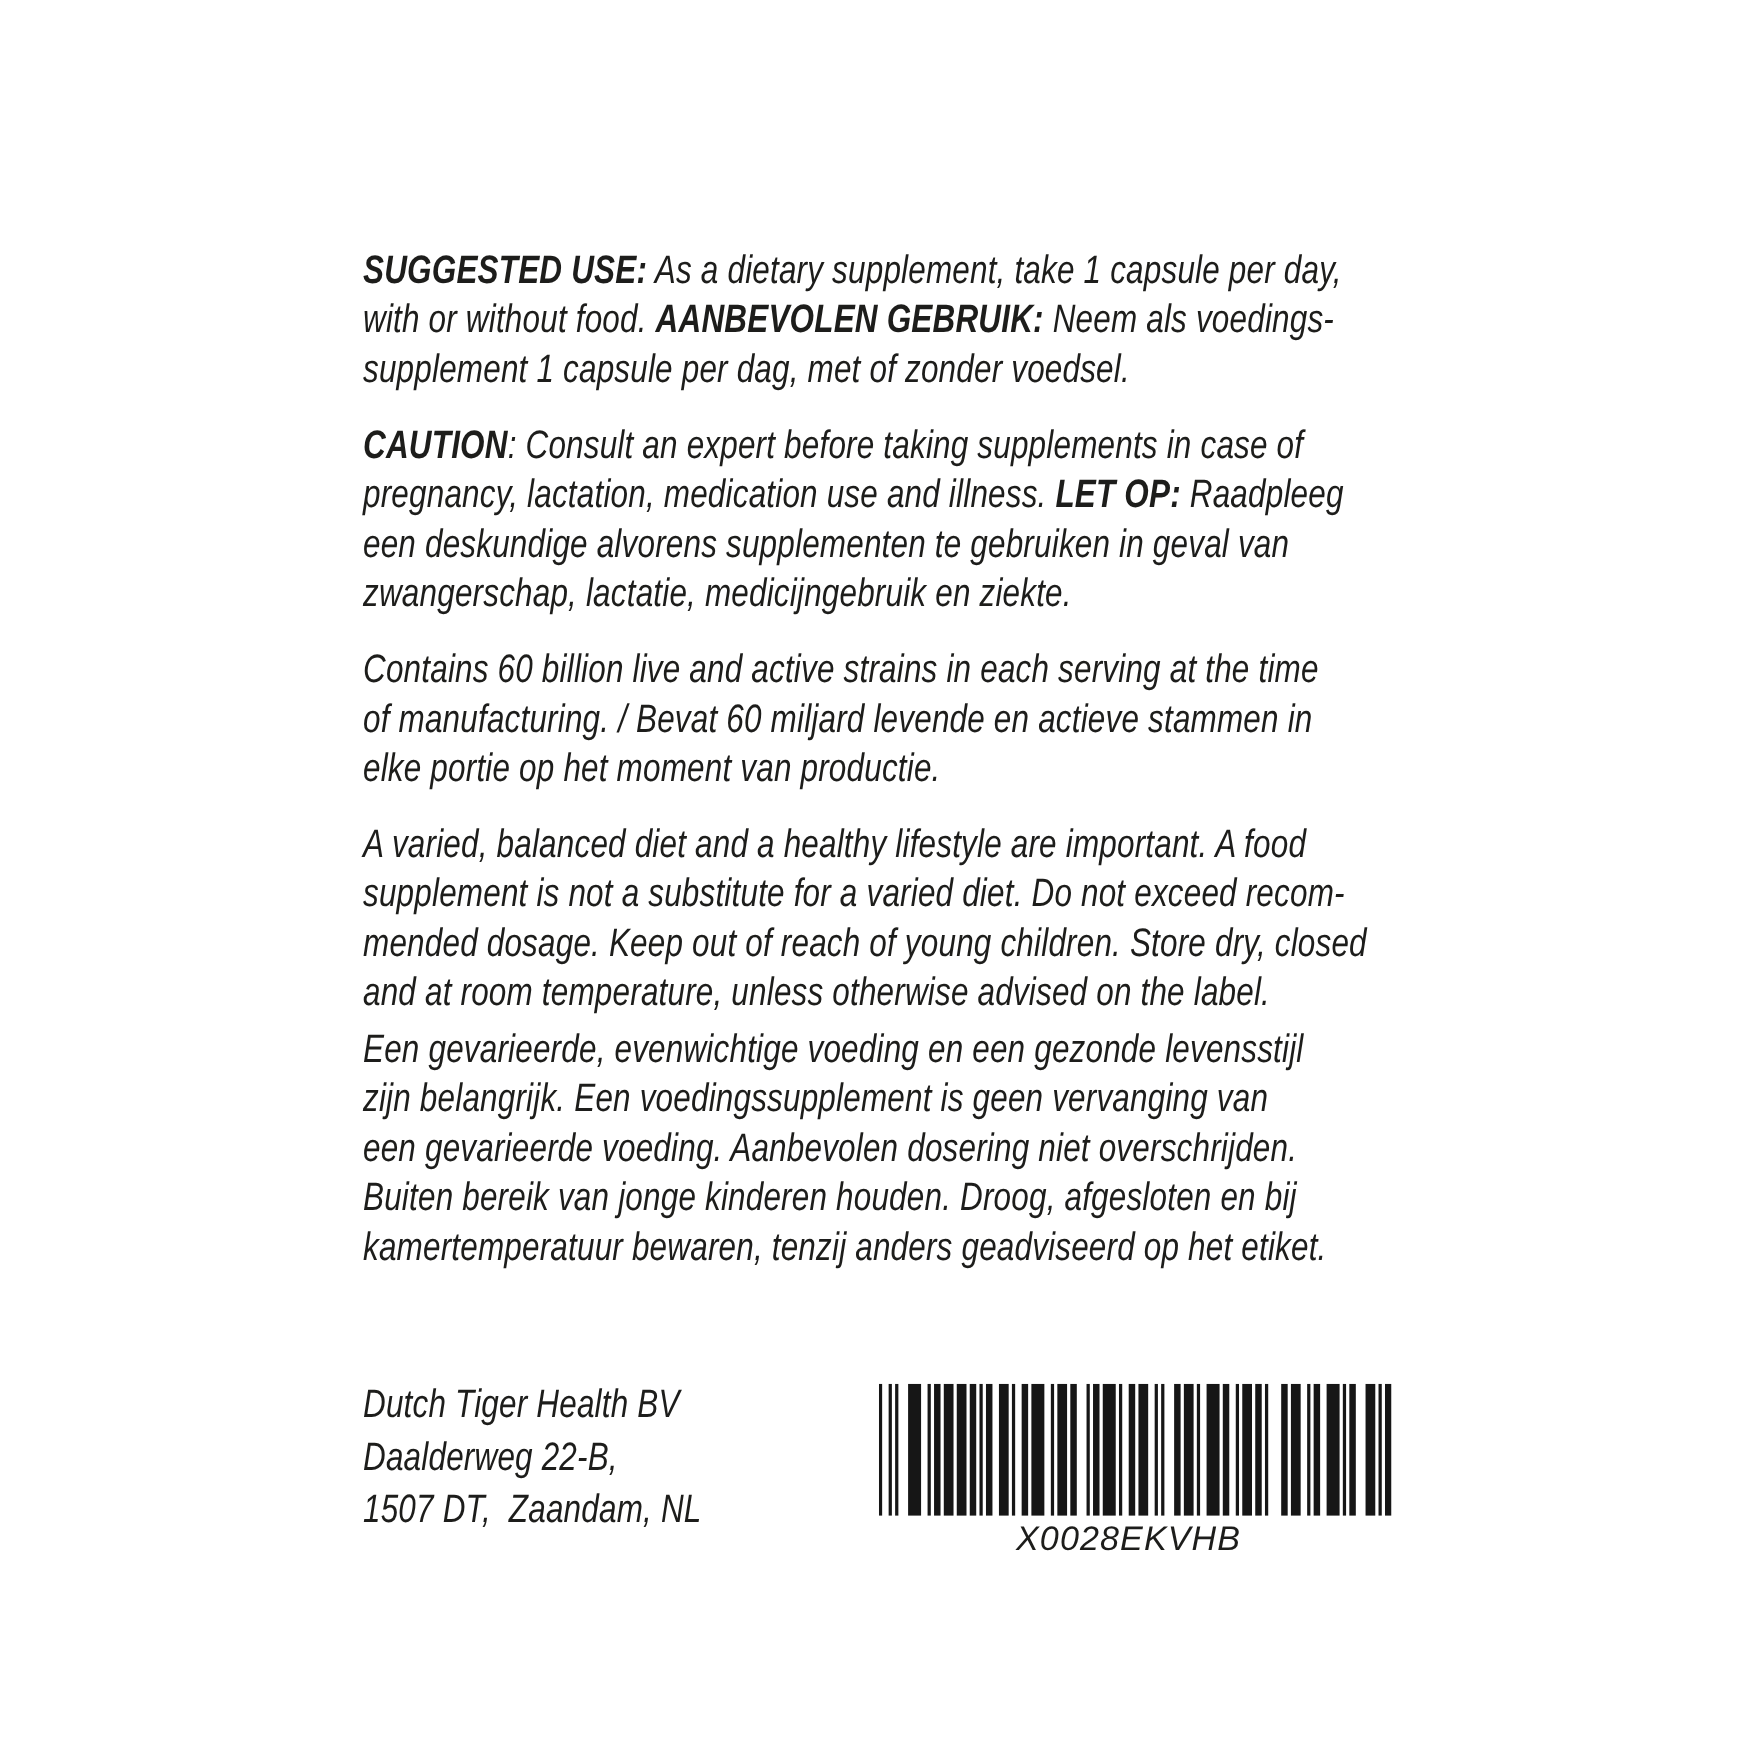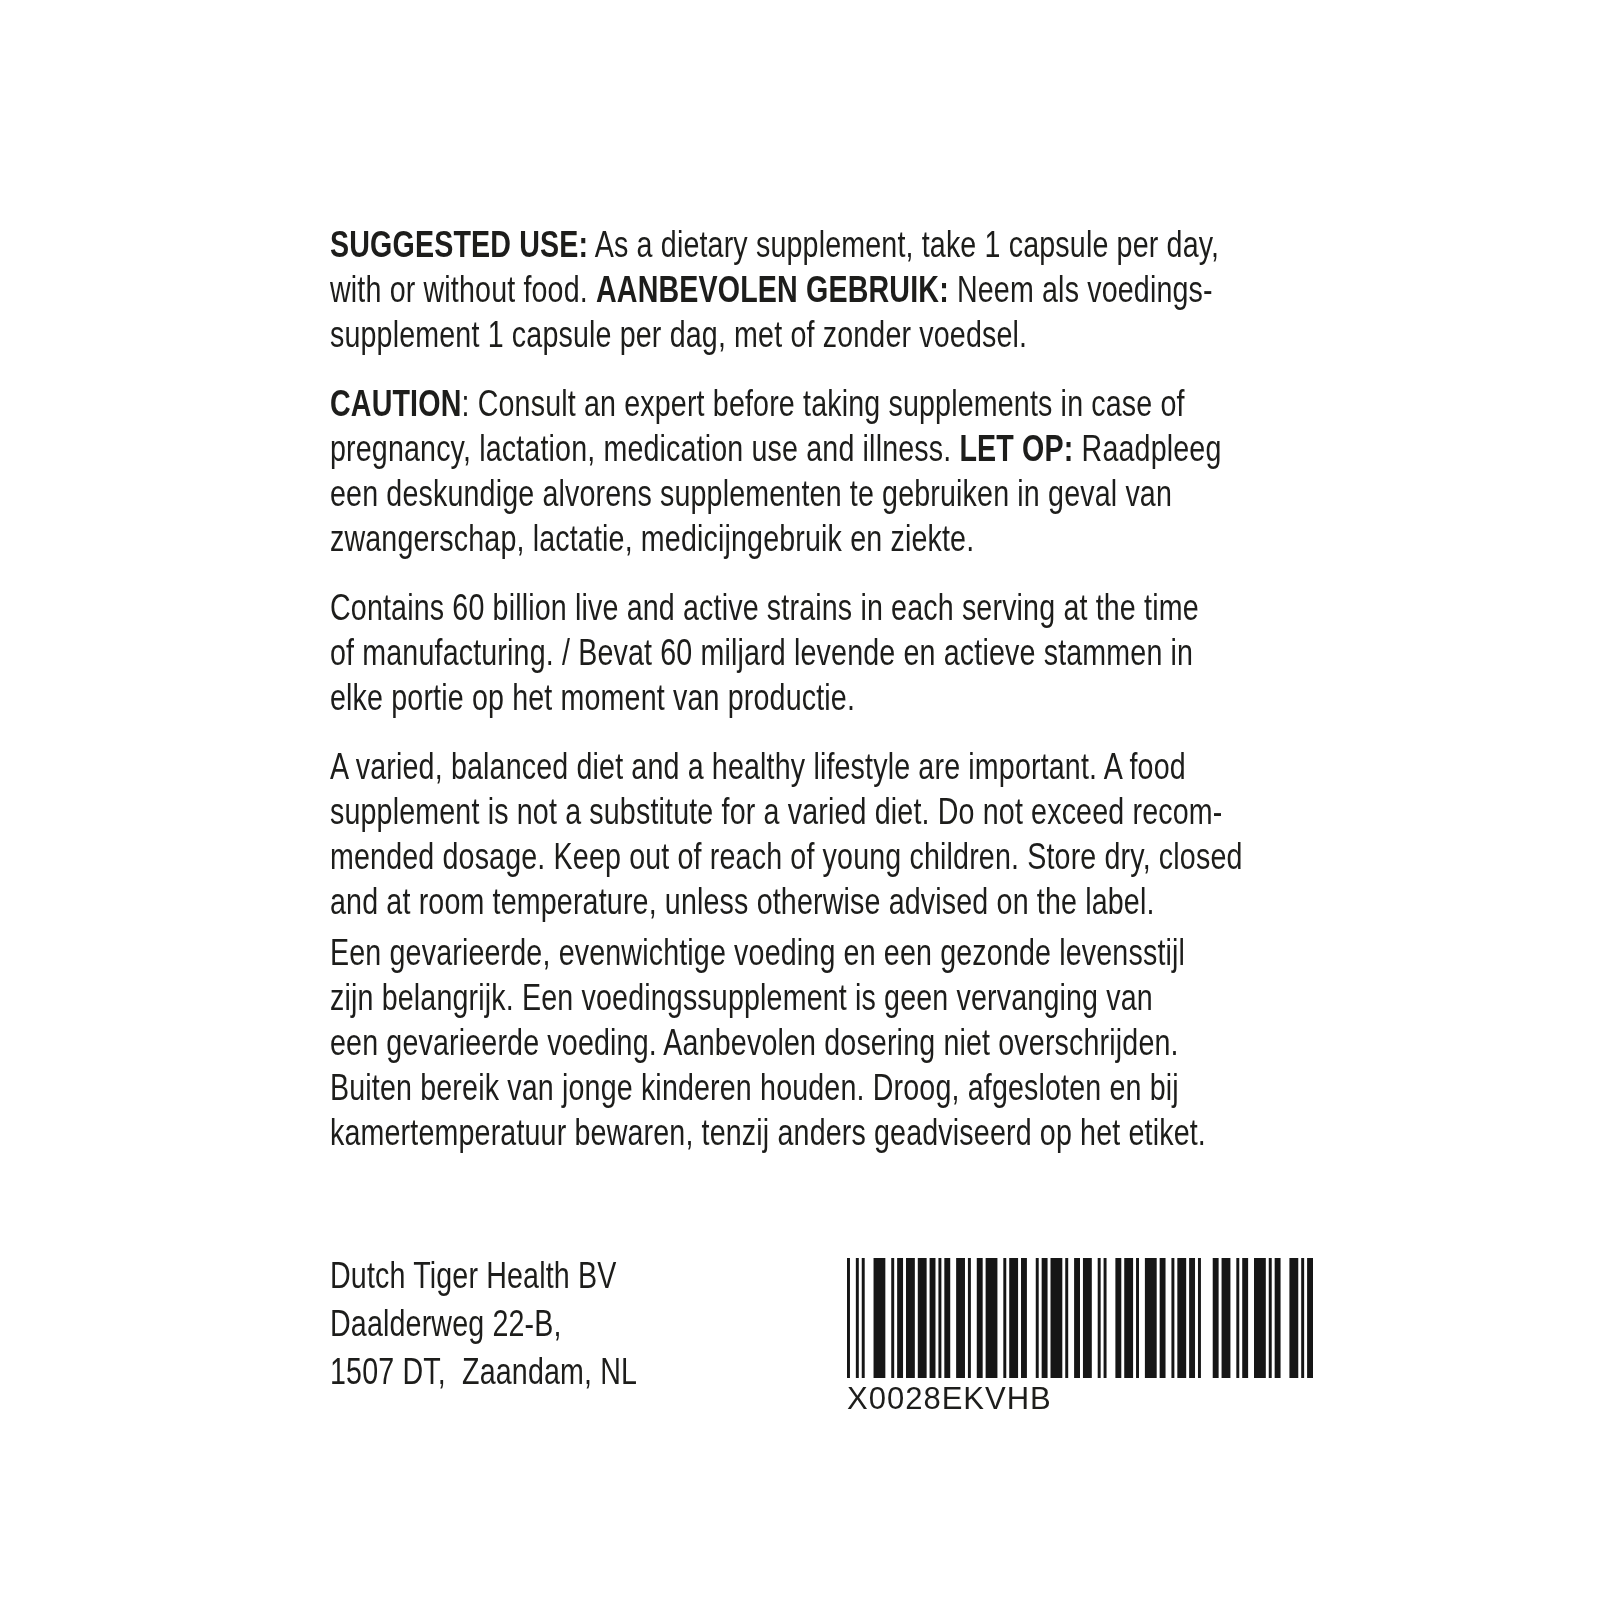--- a/index.html
+++ b/index.html
@@ -11,20 +11,21 @@
     height: 1600px;
     position: relative;
     background: #ffffff;
     font-family: "Liberation Sans", sans-serif;
     color: #1d1d1b;
     overflow: hidden;
   }
   .label-panel {
     position: absolute;
     inset: 0;
+    font-style: italic;
   }
   
   .content {
     position: absolute;
     left: 330px;
     top: 222px;
     width: 1250px;
     transform: scaleX(0.795);
     transform-origin: left top;
   }
@@ -57,22 +58,21 @@
   }
   .address .addr-line {
     display: block;
     white-space: pre;
   }
   .barcode-block {
     position: absolute;
     left: 799px;
     top: 1258px;
     width: 454px;
-    text-align: left;
-    margin-left: 48px;
+    text-align: center;
   }
   .barcode-svg {
     display: block;
     width: 466px;
     height: 120px;
   }
   .barcode-text {
     display: block;
     margin-top: 3px;
     font-size: 31px;

